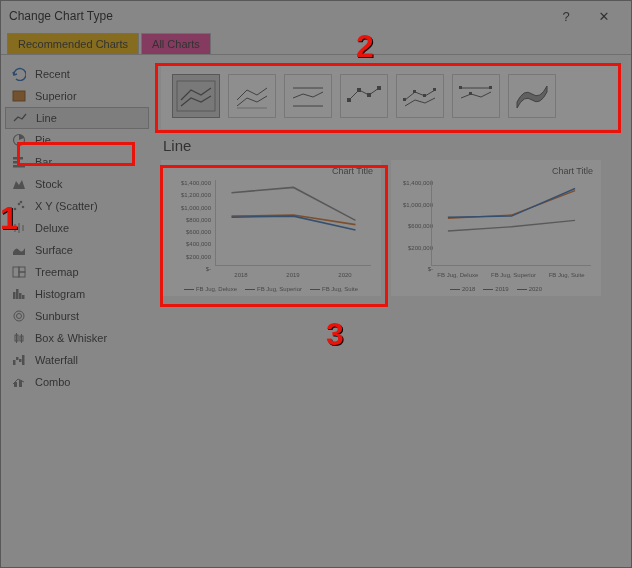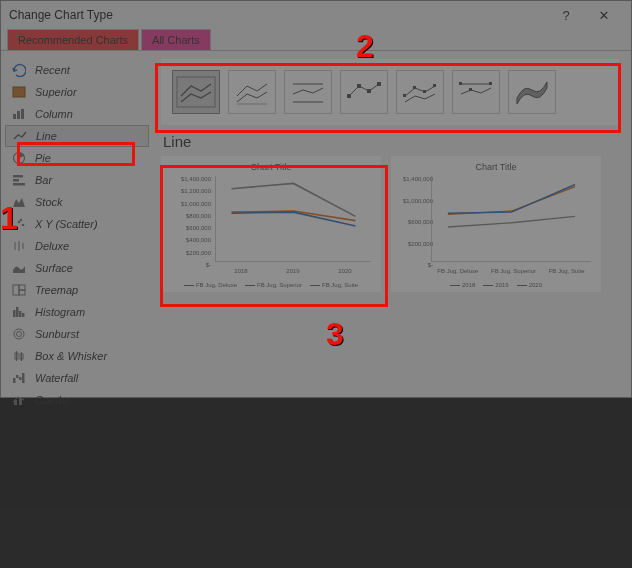--- a/index.html
+++ b/index.html
@@ -1,44 +1,44 @@
 <!DOCTYPE html>
 <html><head>
 <meta charset="utf-8">
 <style>
 * { box-sizing: border-box; margin: 0; padding: 0; font-family: "Segoe UI", Arial, sans-serif; }
 body { background: #222; width: 632px; height: 568px; overflow: hidden; position: relative; }
 .overlay { position: absolute; inset: 0; background: rgba(50,50,50,0.55); pointer-events: none; z-index: 10; }
 
-.dialog { width: 632px; height: 398px; background: #f0f0f0; display: flex; flex-direction: column; border: 1px solid #888; position: relative; }
+.dialog { width: 632px; height: 568px; background: #f0f0f0; display: flex; flex-direction: column; border: 1px solid #888; position: relative; }
 .titlebar { height: 30px; display: flex; align-items: center; padding: 0 8px; font-size: 12px; color: #222; }
 .titlebar .spacer { flex: 1; }
 .titlebar .btn { width: 38px; height: 28px; display: flex; align-items: center; justify-content: center; font-size: 13px; color: #333; }
 
 .tabs { height: 24px; display: flex; align-items: flex-end; padding-left: 6px; font-size: 11px; border-bottom: 1px solid #bbb; }
-.tab { padding: 4px 10px; border: 1px solid #bbb; border-bottom: none; background: #ef4444; margin-right: 2px; color: #333; }
+.tab { padding: 4px 10px; border: 1px solid #bbb; border-bottom: none; background: #eab308; margin-right: 2px; color: #333; }
 .tab.active { background: #ec4899; }
 
 .body { flex: 1; display: flex; position: relative; }
 
-.sidebar { width: 152px; padding: 8px 4px; font-style: italic; }
+.sidebar { width: 152px; padding: 8px 4px; }
 .side-item { display: flex; align-items: center; height: 22px; padding: 0 6px; font-size: 11px; color: #333; gap: 8px; }
 .side-item .sicon { width: 16px; height: 16px; display: flex; align-items: center; justify-content: center; }
 .side-item.selected { background: #dcdcdc; border: 1px solid #aaa; }
 
 .main { flex: 1; padding: 8px 8px; position: relative; }
 .subtype-row { width: 458px; height: 66px; background: #fff; display: flex; align-items: center; gap: 8px; padding: 6px 8px; border: 3px solid #fff0; position: relative; }
 .subtype { width: 48px; height: 44px; border: 1px solid #ccc; display: flex; align-items: center; justify-content: center; }
 .subtype.selected { background: #d0d0d0; border: 1px solid #888; }
 
 .chart-label { font-size: 15px; color: #333; margin: 8px 2px 6px; }
 
 .preview-row { display: flex; gap: 10px; }
 .preview { width: 220px; height: 136px; background: #fff; position: relative; font-size: 7px; color: #666; padding: 6px 8px; }
-.preview .ptitle { text-align: center; font-size: 9px; color: #555; margin-bottom: 4px; }
+.preview .ptitle { text-align: right; font-size: 9px; color: #555; margin-bottom: 4px; }
 .preview .yaxis { position: absolute; left: 8px; top: 20px; bottom: 24px; width: 42px; display: flex; flex-direction: column; justify-content: space-between; text-align: right; font-size: 6px; }
 .preview .plot { position: absolute; left: 54px; right: 10px; top: 20px; bottom: 30px; border-left: 1px solid #ccc; border-bottom: 1px solid #ccc; }
 .preview .legend { position: absolute; bottom: 4px; left: 0; right: 0; text-align: center; font-size: 6px; color: #666; display: flex; justify-content: center; gap: 8px; }
 .preview .legend span::before { content: ""; display: inline-block; width: 10px; height: 0; border-top: 1.5px solid; margin-right: 2px; vertical-align: middle; }
 .preview .xaxis { position: absolute; left: 54px; right: 10px; bottom: 18px; display: flex; justify-content: space-around; font-size: 6px; }
 
 .hl { position: absolute; border: 3px solid #e8140c; z-index: 20; pointer-events: none; }
 .num { position: absolute; font: 900 32px/1 Arial; color: #e8140c; z-index: 21; text-shadow: 1px 1px 0 #000; pointer-events: none; }
 
 svg { display: block; }
@@ -71,30 +71,20 @@
           </span>
           <span>Recent</span>
         </div>
       <div class="side-item">
           <span class="sicon">
             <svg width="14" height="12">
               <rect x="1" y="1" width="12" height="10" fill="#c27a2e" stroke="#8a5518"></rect>
             </svg>
           </span>
           <span>Superior</span>
-        </div>
-      <div class="side-item">
-          <span class="sicon">
-            <svg width="14" height="12">
-              <rect x="1" y="6" width="3" height="5" fill="#777"></rect>
-              <rect x="5" y="3" width="3" height="8" fill="#777"></rect>
-              <rect x="9" y="1" width="3" height="10" fill="#777"></rect>
-            </svg>
-          </span>
-          <span>Column</span>
         </div>
       <div class="side-item selected">
           <span class="sicon">
             <svg width="14" height="12">
               <polyline points="1,9 5,5 9,7 13,2" fill="none" stroke="#555" stroke-width="1.3"></polyline>
             </svg>
           </span>
           <span>Line</span>
         </div>
       <div class="side-item">

